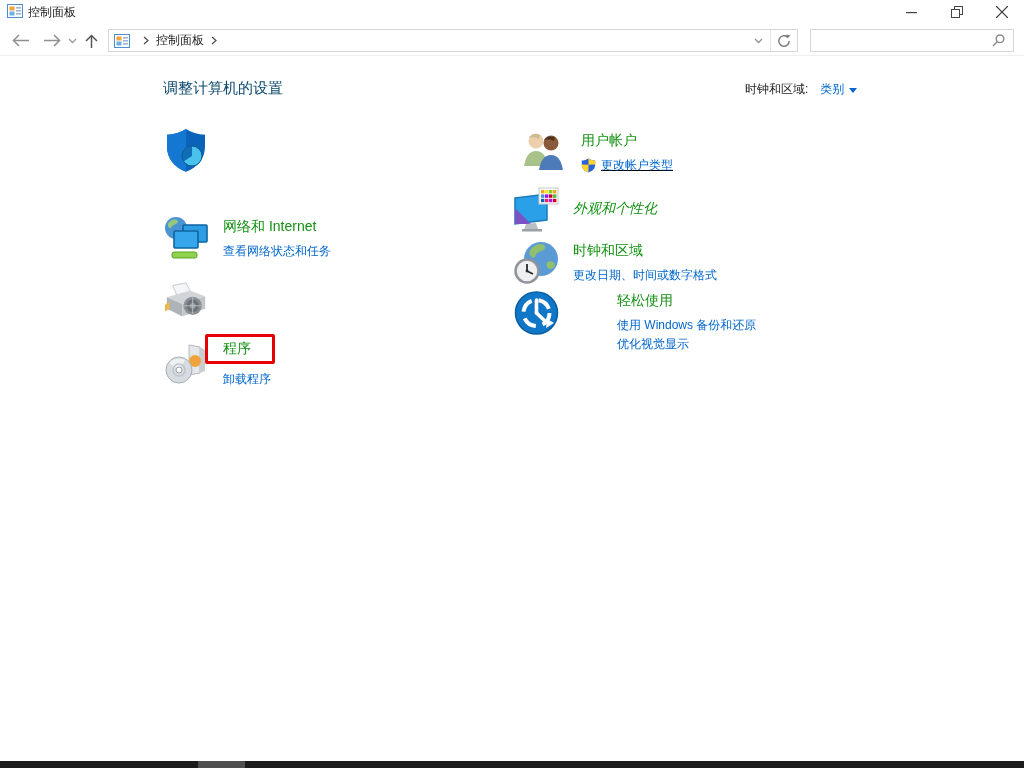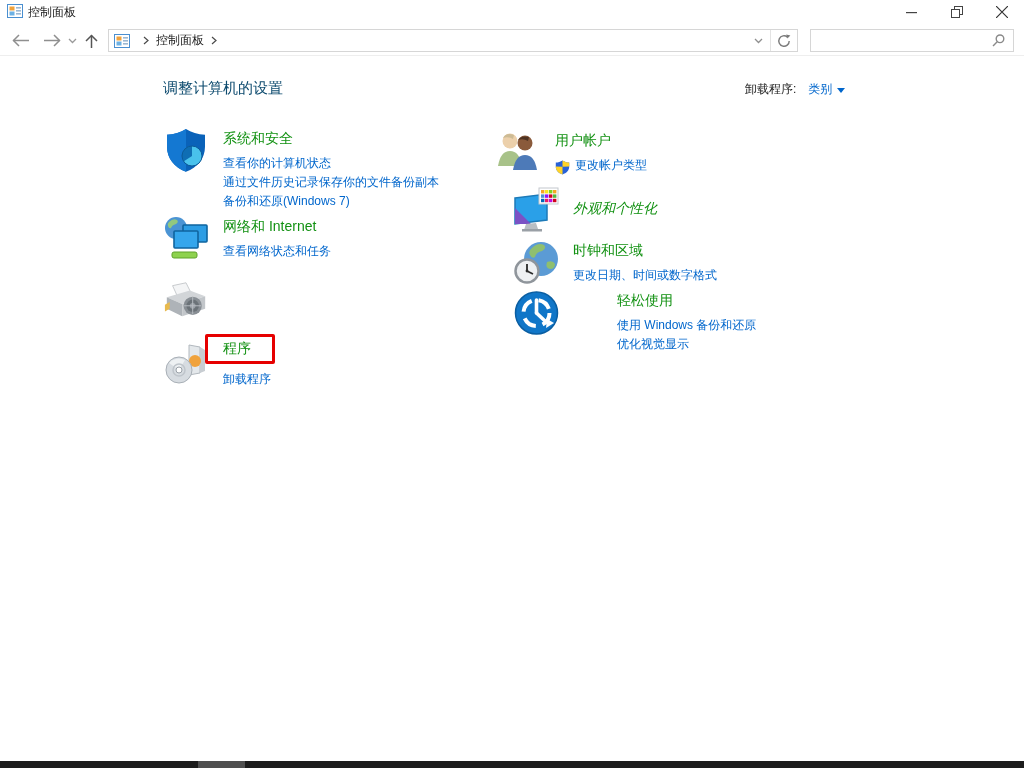--- a/index.html
+++ b/index.html
@@ -43,28 +43,28 @@
   .view-by { position:absolute; left:745px; top:81px; display:flex; align-items:center; font-size:12px; color:#222; }
   .view-by .vlabel { margin-right:12px; }
   .view-by .vvalue { color:#0066cc; margin-right:5px; }
   .tri-down { width:0; height:0; border-left:4px solid transparent; border-right:4px solid transparent; border-top:5px solid #0066cc; margin-top:2px; }
   
   .sec { position:absolute; display:flex; width:360px; }
   .sec .icon-wrap { width:46px; flex:0 0 46px; margin-right:14px; display:flex; justify-content:center; }
   .sec .txt { padding-top:1px; }
   .cat-title { font-size:14px; color:#129112; display:inline-block; margin-bottom:6px; }
   .cat-link { display:block; font-size:12px; color:#0066cc; line-height:19px; }
-  .link-row { display:flex; align-items:flex-end; line-height:19px; }
+  .link-row { display:flex; align-items:center; line-height:19px; }
   .link-row .shield { margin-right:5px; display:flex; }
   .sec-ss  { left:163px; top:128px; }
   .sec-net { left:163px; top:216px; }
   .sec-hw  { left:163px; top:269px; } .sec-hw .icon-wrap{ padding-top:10px; }
   .sec-pg  { left:163px; top:338px; } .sec-pg .icon-wrap{ padding-top:6px; }
   .sec-pg .cat-title { margin-bottom:12px; }
-  .sec-ua  { left:495px; top:130px; }
+  .sec-ua  { left:521px; top:130px;text-decoration:underline; }
   .sec-ap  { left:513px; top:186px; } .sec-ap .txt{ padding-top:13px;font-style:italic; }
   .sec-cr  { left:513px; top:240px; }
   .sec-ea  { left:513px; top:290px;gap:44px; }
   
   .red-box { position:absolute; left:205px; top:334px; width:70px; height:30px; border:3px solid #e60000; border-radius:2px; background:transparent; }
   
   .taskbar { position:absolute; left:0; bottom:0; width:1024px; height:7px; background:#1c1c1c; }
   .taskbar .task-seg { position:absolute; left:198px; top:0; width:47px; height:7px; background:#4f4f4f; }
 </style>
 </head>
@@ -170,40 +170,34 @@
       <svg width="13" height="13" viewBox="0 0 13 13" fill="none" stroke="#8a8a8a" stroke-width="1.4">
           <circle cx="8" cy="4.8" r="3.8"></circle>
           <path d="M5.2 7.8 L1 12"></path>
         </svg>
     </span>
   </div>
 </div>
 
 <div class="page-title">调整计算机的设置</div>
 <div class="view-by">
-  <span class="vlabel">卸载程序:</span>
+  <span class="vlabel">时钟和区域:</span>
   <span class="vvalue">类别</span>
   <span class="tri-down"></span>
 </div>
 
 <div class="sec sec-ss">
   <div class="icon-wrap">
     <svg width="42" height="46" viewBox="0 0 42 46">
       <path d="M21 1 C16 4.5 9 6.5 2 6.8 v12 c0 12 7.5 20.5 19 25 11.5-4.5 19-13 19-25 v-12 C33 6.5 26 4.5 21 1z" fill="#0a62b9"></path>
       <path d="M21 1 C16 4.5 9 6.5 2 6.8 v12 c0 12 7.5 20.5 19 25 z" fill="#1478d2"></path>
       <circle cx="27" cy="28" r="10" fill="#49c2ec"></circle>
       <path d="M27 28 V18 A10 10 0 0 0 18.5 33.5 z" fill="#0f6eb4"></path>
       <circle cx="27" cy="28" r="10" fill="none" stroke="#0c5a97" stroke-width="1"></circle>
     </svg>
-  </div>
-  <div class="txt">
-    <a class="cat-title">系统和安全</a>
-    <a class="cat-link">查看你的计算机状态</a>
-    <a class="cat-link">通过文件历史记录保存你的文件备份副本</a>
-    <a class="cat-link">备份和还原(Windows 7)</a>
   </div>
 </div>
 
 <div class="sec sec-net">
   <div class="icon-wrap">
     <svg width="46" height="45" viewBox="0 0 46 45">
       <circle cx="13" cy="12" r="11" fill="#4b94d4"></circle>
       <path d="M6 6 q4-4 8-2 q2 2-1 4 q-4 1-5 4 q-2 1-3-2 q-1-2 1-4z" fill="#93c87e"></path>
       <path d="M16 16 q4-2 6 1 q0 3-3 3 q-3 0-3-4z" fill="#93c87e"></path>
       <rect x="20" y="9" width="24" height="17" rx="1" fill="#2d9de4" stroke="#0f649f" stroke-width="1.6"></rect>

